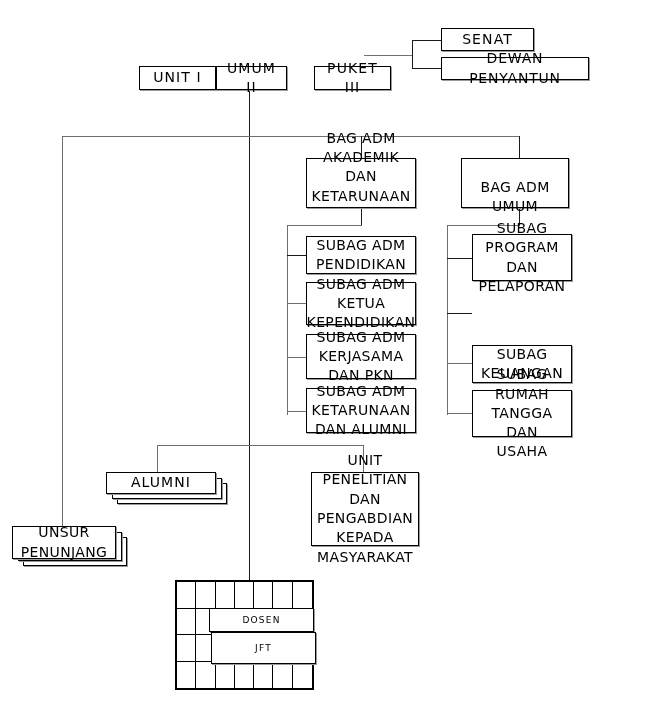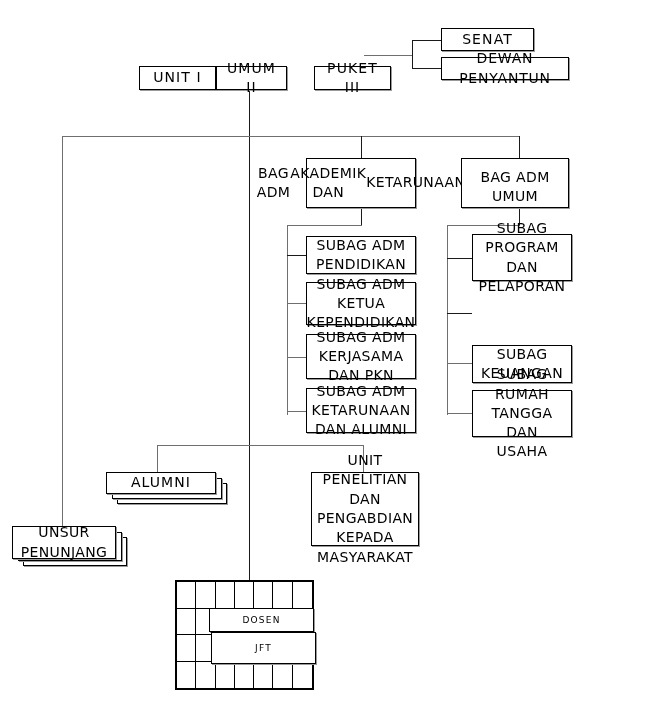--- a/index.html
+++ b/index.html
@@ -140,31 +140,31 @@
     <span>UMUM II</span>
   </div>
   <div class="box" style="left:287px; top:66px; width:77px; height:24px; letter-spacing:1.1px;margin-left:27px;">
     <span>PUKET III</span>
   </div>
 
   <div class="box" style="left:441px; top:28px; width:93px; height:23px; letter-spacing:1.1px;">
     <span>SENAT</span>
   </div>
 
-  <div class="box" style="left:441px; top:57px; width:128px; height:23px; letter-spacing:0.8px;text-align:center;">
+  <div class="box" style="left:441px; top:57px; width:148px; height:23px; letter-spacing:0.8px;text-align:center;">
     <span>DEWAN PENYANTUN</span>
   </div>
 
-  <div class="box" style="left:306px; top:158px; width:110px; height:50px; flex-direction:row;">
+  <div class="box" style="left:306px; top:158px; width:110px; height:50px; flex-direction:column;justify-content:flex-end;">
     <span>BAG ADM</span>
     <span>AKADEMIK DAN</span>
     <span>KETARUNAAN</span>
   </div>
 
-  <div class="box" style="left:461px; top:158px; width:108px; height:50px; align-items:flex-start; padding-top:9px;">
+  <div class="box" style="left:461px; top:158px; width:108px; height:50px; align-items:flex-start; padding-top:19px;">
     <span>BAG ADM UMUM</span>
   </div>
 
   <div class="box" style="left:306px; top:236px; width:110px; height:38px; flex-direction:column;">
     <span>SUBAG ADM</span>
     <span>PENDIDIKAN</span>
   </div>
 
   <div class="box" style="left:306px; top:282px; width:110px; height:43px; flex-direction:column;">
     <span>SUBAG ADM</span>

